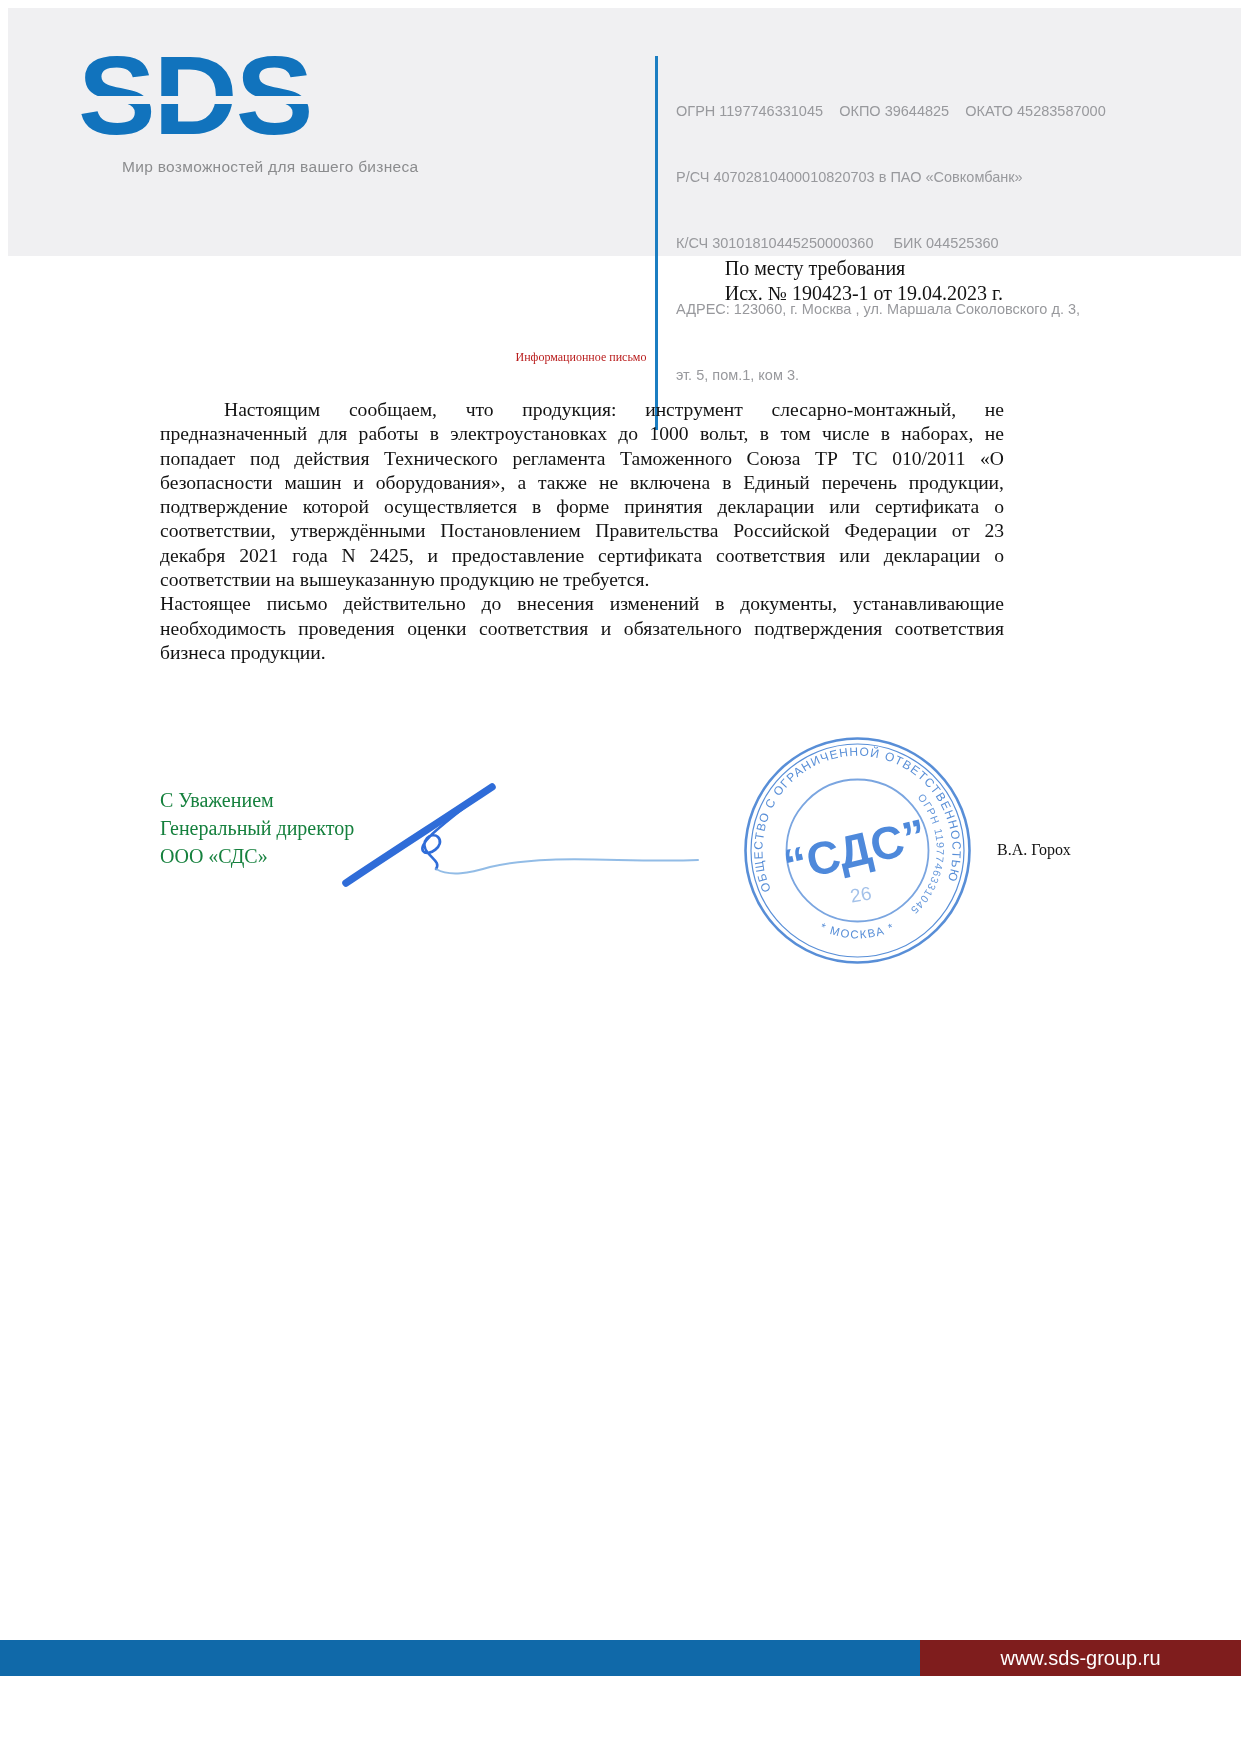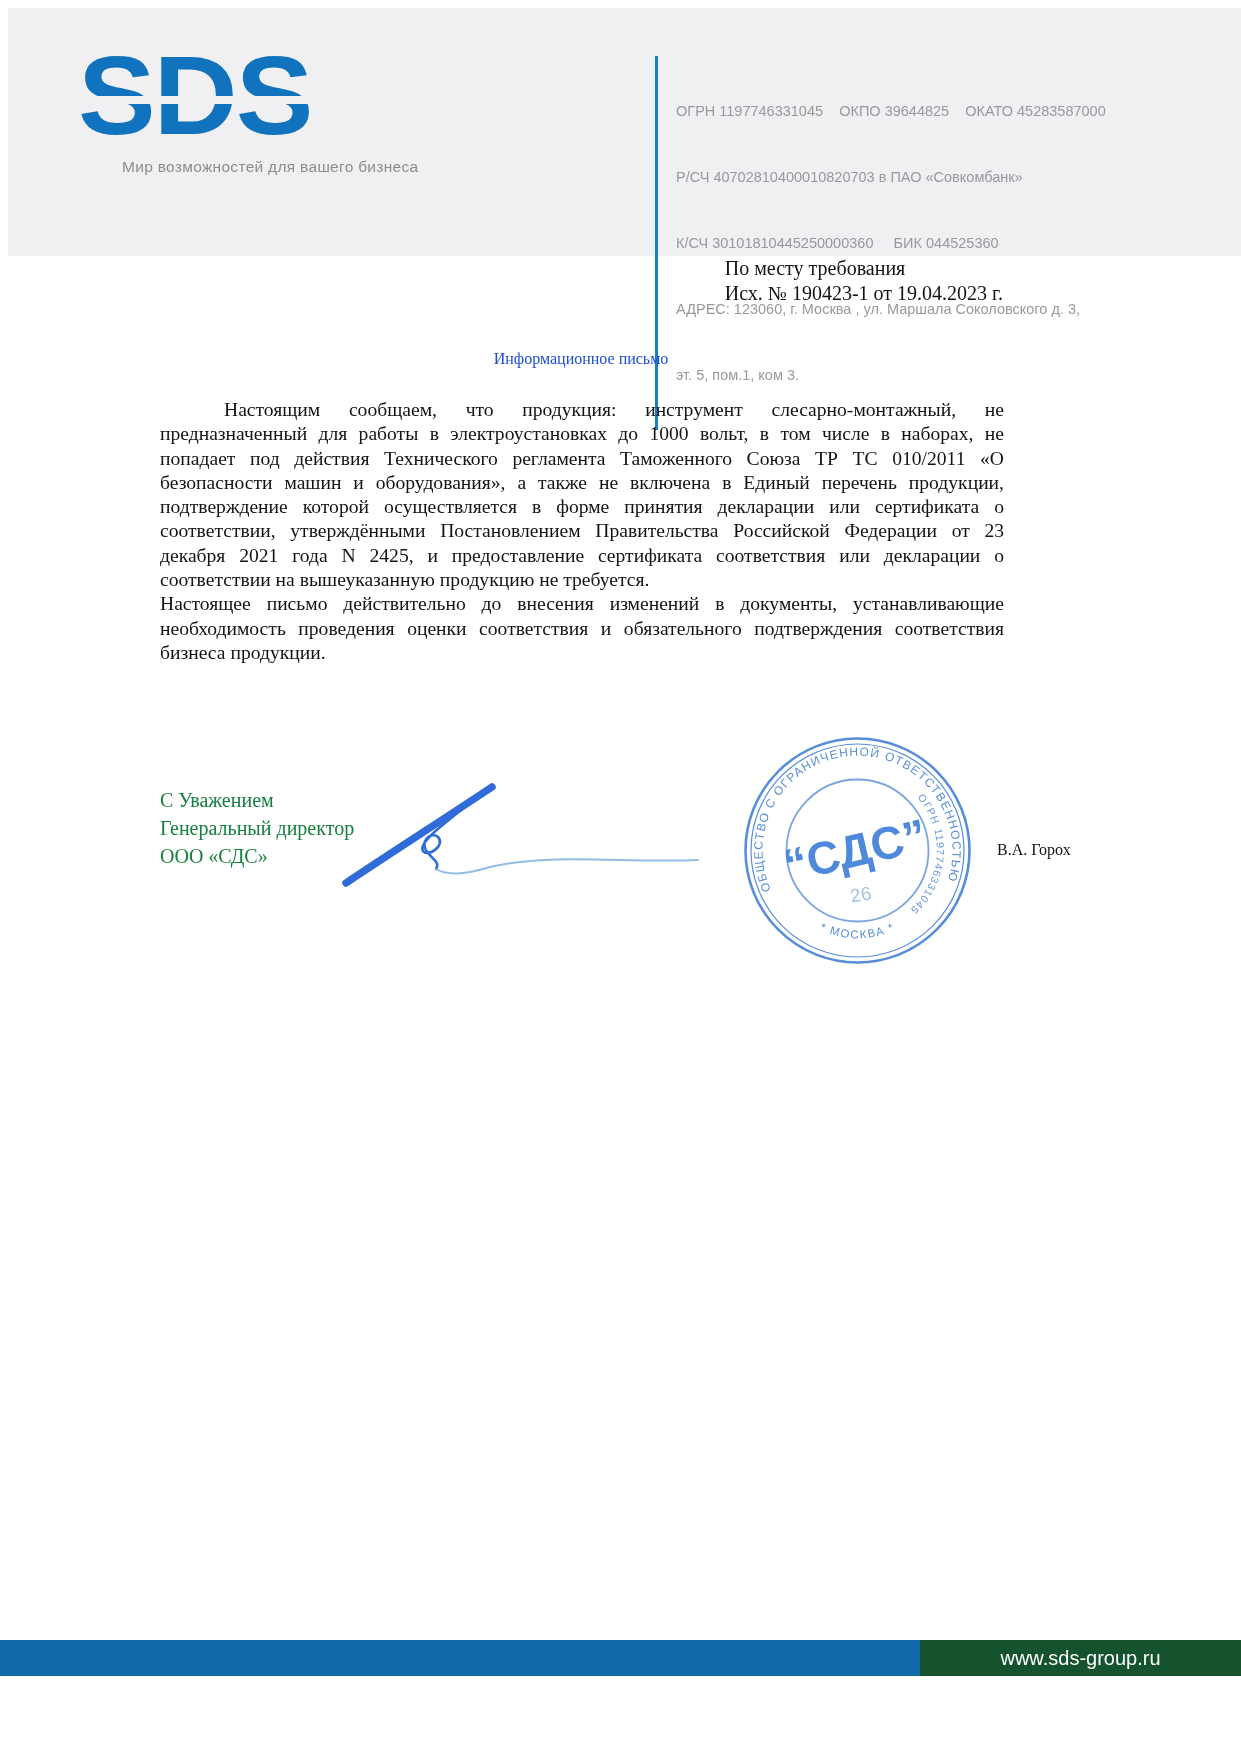--- a/index.html
+++ b/index.html
@@ -19,36 +19,36 @@
     font-family:"Liberation Sans", sans-serif; font-size:14.5px; line-height:22px; color:#98999d;
     white-space:pre;
   }
   
   .recipient {
     position:absolute; right:238px; top:256px; text-align:left;
     font-size:20px; line-height:25px; color:#131313;
   }
   .title {
     position:absolute; left:160px; top:350px; width:842px; text-align:center;
-    font-size:16px; color:#1d4ed8;
+    font-size:12px; color:#b91c1c;
   }
   
   .body-text { position:absolute; left:160px; top:398px; width:844px; font-size:19.6px; color:#131313; }
   .jline { line-height:24.3px; text-align:justify; text-align-last:justify; }
   .jline.indent { padding-left:64px; }
   .jline.endline { text-align-last:left; }
   
   .closing { position:absolute; left:160px; top:786px; font-size:20px; line-height:28px; color:#15803d; }
   .signer { position:absolute; left:997px; top:841px; font-size:16px; color:#131313; }
   .sig-svg { position:absolute; left:320px; top:765px; }
   .stamp-svg { position:absolute; left:740px; top:733px; opacity:.92; }
   
   .footer { position:absolute; left:0; bottom:0; width:1241px; height:36px; }
   .footer-dark { position:absolute; left:0; top:0; width:920px; height:36px; background:#1069a9; }
-  .footer-light { position:absolute; left:920px; top:0; width:321px; height:36px; background:#14532d;
+  .footer-light { position:absolute; left:920px; top:0; width:321px; height:36px; background:#7f1d1d;
     color:#ffffff; font-family:"Liberation Sans", sans-serif; font-size:20px; line-height:36px; text-align:center; }
 </style>
 </head>
 <body>
 
 <div class="page">
 
   <div class="band"></div>
 
   <div class="logo-wrap">

